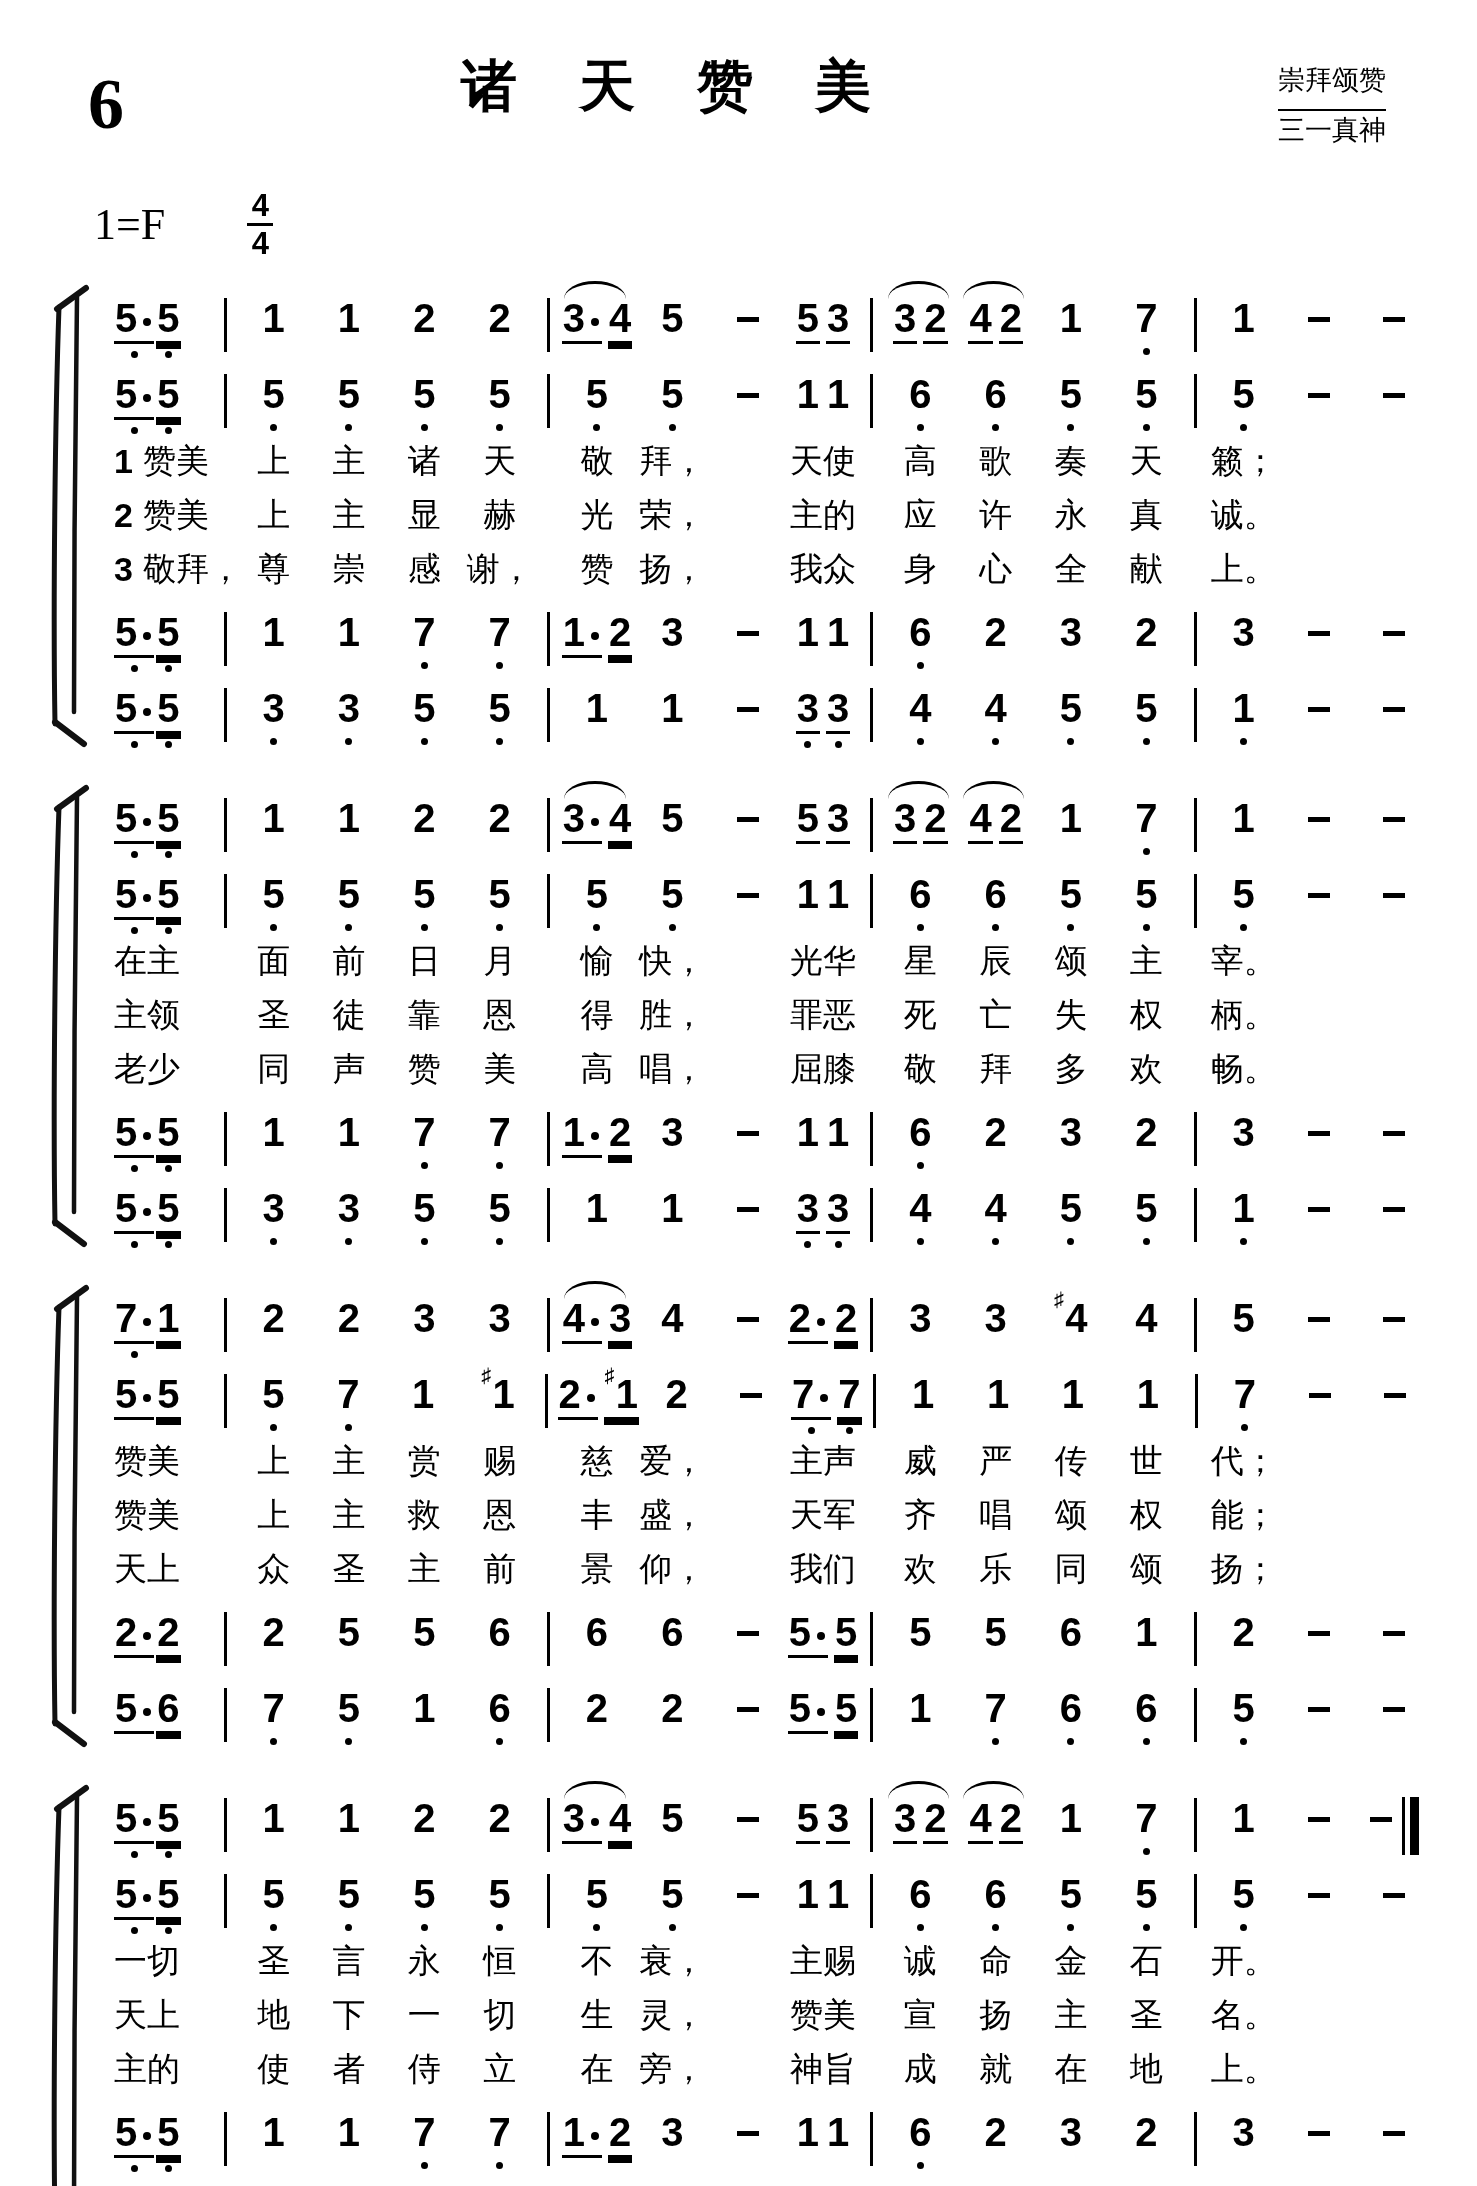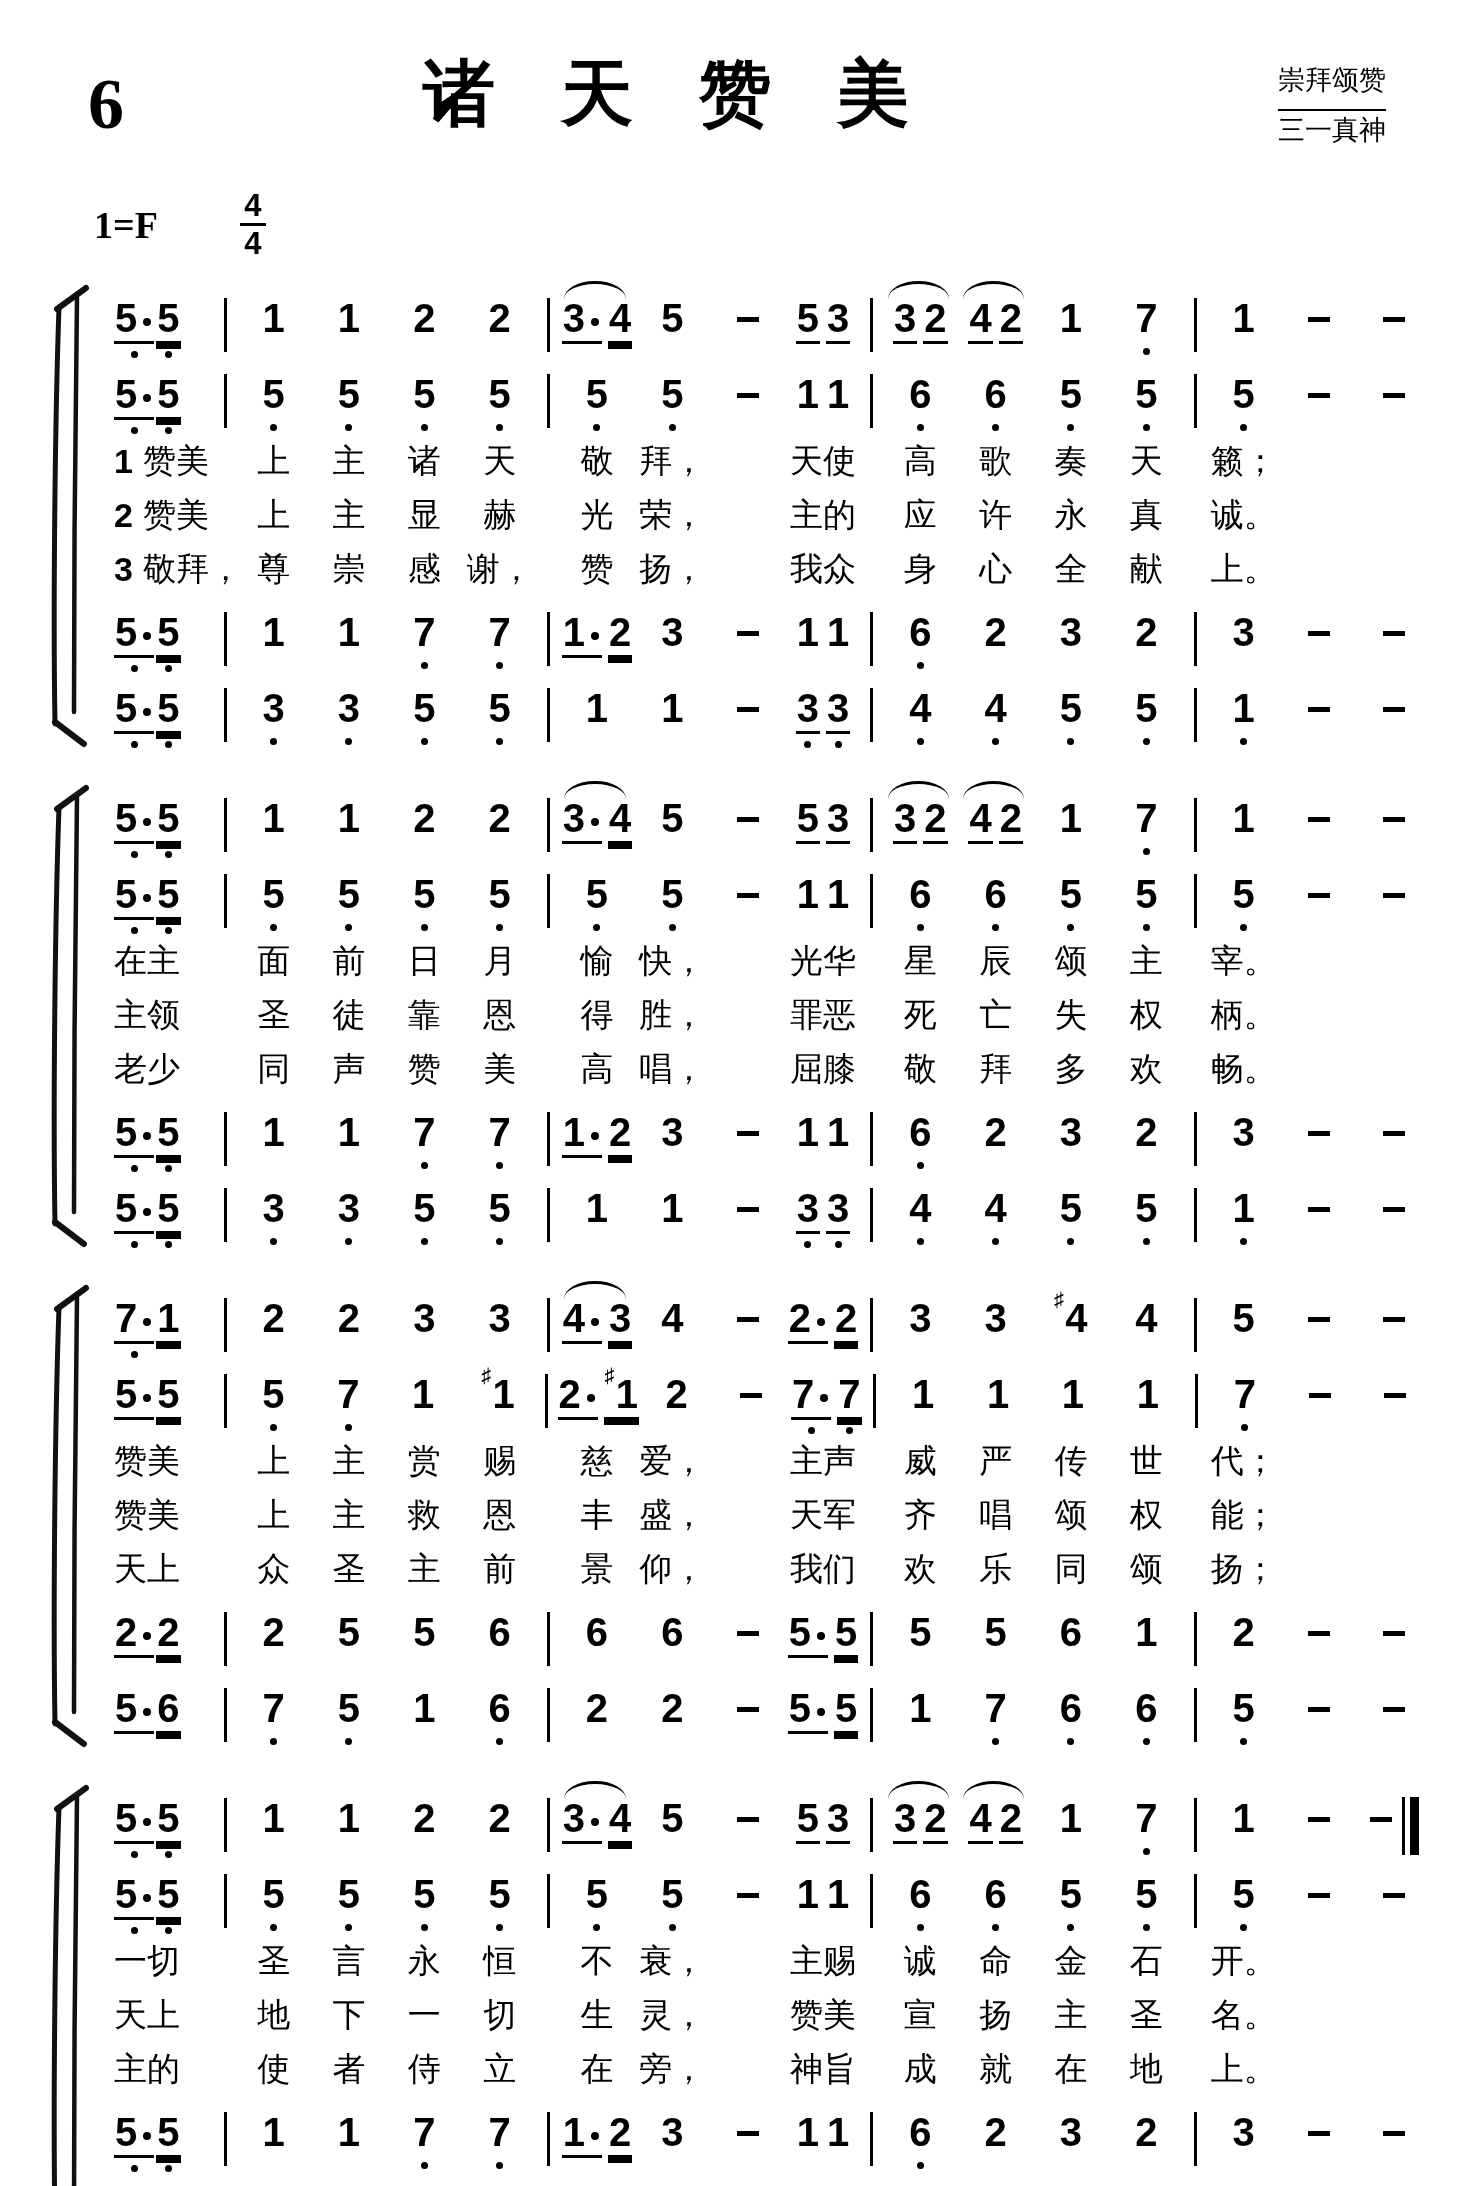--- a/index.html
+++ b/index.html
@@ -2,26 +2,26 @@
 <html><head>
 <meta charset="utf-8">
 <style>
   html,body{margin:0;padding:0;background:#fff;color:#000;}
   body{width:1477px;font-family:"Liberation Sans",sans-serif;}
   .page{width:1477px;min-height:2186px;box-sizing:border-box;background:#fff;padding:50px 45px 20px 60px;}
 
   
   .hdr{display:flex;align-items:flex-start;}
   .h-num{font-family:"Liberation Serif",serif;font-weight:700;font-size:72px;line-height:1;margin:18px 0 0 28px;}
-  .h-title{flex:1;text-align:center;font-family:"Liberation Serif",serif;font-weight:900;font-size:72px;line-height:1;letter-spacing:24px;margin-top:8px;white-space:nowrap;}
+  .h-title{flex:1;text-align:center;font-family:"Liberation Serif",serif;font-weight:900;font-size:56px;line-height:1;letter-spacing:24px;margin-top:8px;white-space:nowrap;}
   .h-cat{width:200px;text-align:center;font-family:"Liberation Serif",serif;font-size:27px;line-height:1.25;padding-top:14px;}
   .h-cat .top{display:inline-block;border-bottom:2px solid #000;padding-bottom:11px;margin-bottom:3px;}
 
   .keyrow{display:flex;align-items:center;margin:34px 0 16px 34px;height:86px;}
-  .keysig{font-family:"Liberation Serif",serif;font-weight:700;font-size:38px;}
+  .keysig{font-family:"Liberation Serif",serif;font-weight:400;font-size:44px;}
   .timesig{margin-left:82px;display:flex;flex-direction:column;align-items:center;font-weight:700;font-size:31px;line-height:1;}
   .timesig .tline{width:26px;height:3px;background:#000;margin:2px 0;}
 
   
   .score{margin-left:42px;}
   .system{position:relative;margin-bottom:34px;}
   .bracket{position:absolute;left:-54px;top:-4px;}
 
   .mrow,.lrow{display:grid;grid-template-columns:112px 22px repeat(4,1fr) 22px repeat(4,1fr) 22px repeat(4,1fr) 22px repeat(3,1fr);box-sizing:border-box;}
   .mrow{height:76px;padding-top:13px;}

